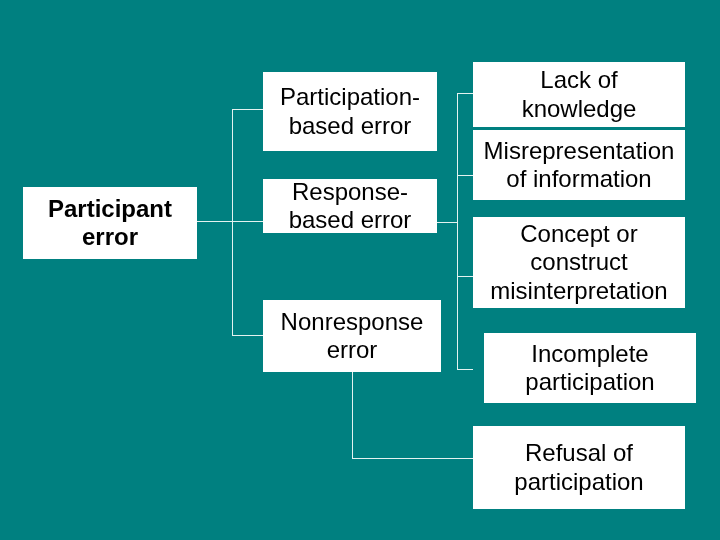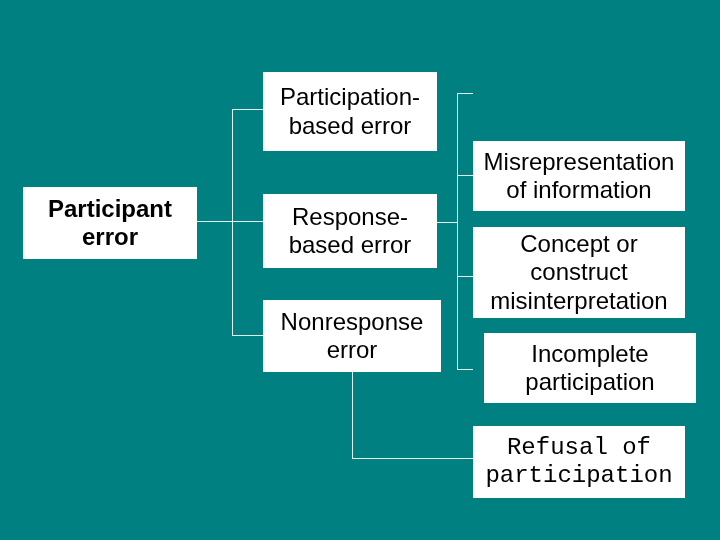--- a/index.html
+++ b/index.html
@@ -22,27 +22,27 @@
     color:var(--node-text);
     display:flex;align-items:center;justify-content:center;
     text-align:center;
     font-size:24px;line-height:1.18;
     white-space:pre-line;
   }
   .line{position:absolute;background:var(--line);}
   
   .n-root{left:23px;top:187px;width:174px;height:72px;font-weight:bold;}
   .n-mid1{left:263px;top:72px;width:174px;height:79px;}
-  .n-mid2{left:263px;top:194px;width:174px;height:74px;}
+  .n-mid2{left:263px;top:179px;width:174px;height:54px;}
   .n-mid3{left:263px;top:300px;width:178px;height:72px;}
   .n-r1{left:473px;top:62px;width:212px;height:65px;}
-  .n-r2{left:473px;top:141px;width:212px;height:70px;}
-  .n-r3{left:473px;top:227px;width:212px;height:91px;}
+  .n-r2{left:473px;top:130px;width:212px;height:70px;}
+  .n-r3{left:473px;top:217px;width:212px;height:91px;}
   .n-r4{left:484px;top:333px;width:212px;height:70px;}
-  .n-r5{left:473px;top:426px;width:212px;height:72px;font-family:Liberation Mono, monospace;}
+  .n-r5{left:473px;top:426px;width:212px;height:83px;}
   
   .lnA{left:197px;top:221px;width:66px;height:1px;}
   .lnB{left:232px;top:109px;width:1px;height:227px;}
   .lnC{left:232px;top:109px;width:31px;height:1px;}
   .lnD{left:232px;top:335px;width:31px;height:1px;}
   .lnE{left:437px;top:222px;width:21px;height:1px;}
   .lnF{left:457px;top:93px;width:1px;height:277px;}
   .lnG{left:457px;top:93px;width:16px;height:1px;}
   .lnH{left:457px;top:175px;width:16px;height:1px;}
   .lnI{left:457px;top:276px;width:16px;height:1px;}
@@ -71,20 +71,22 @@
   <div class="node n-root">Participant
 error</div>
 
   <div class="node n-mid1">Participation-
 based error</div>
   <div class="node n-mid2">Response-
 based error</div>
   <div class="node n-mid3">Nonresponse
 error</div>
 
+  <div class="node n-r1">Lack of
+knowledge</div>
   <div class="node n-r2">Misrepresentation
 of information</div>
   <div class="node n-r3">Concept or
 construct
 misinterpretation</div>
   <div class="node n-r4">Incomplete
 participation</div>
   <div class="node n-r5">Refusal of
 participation</div>
 

